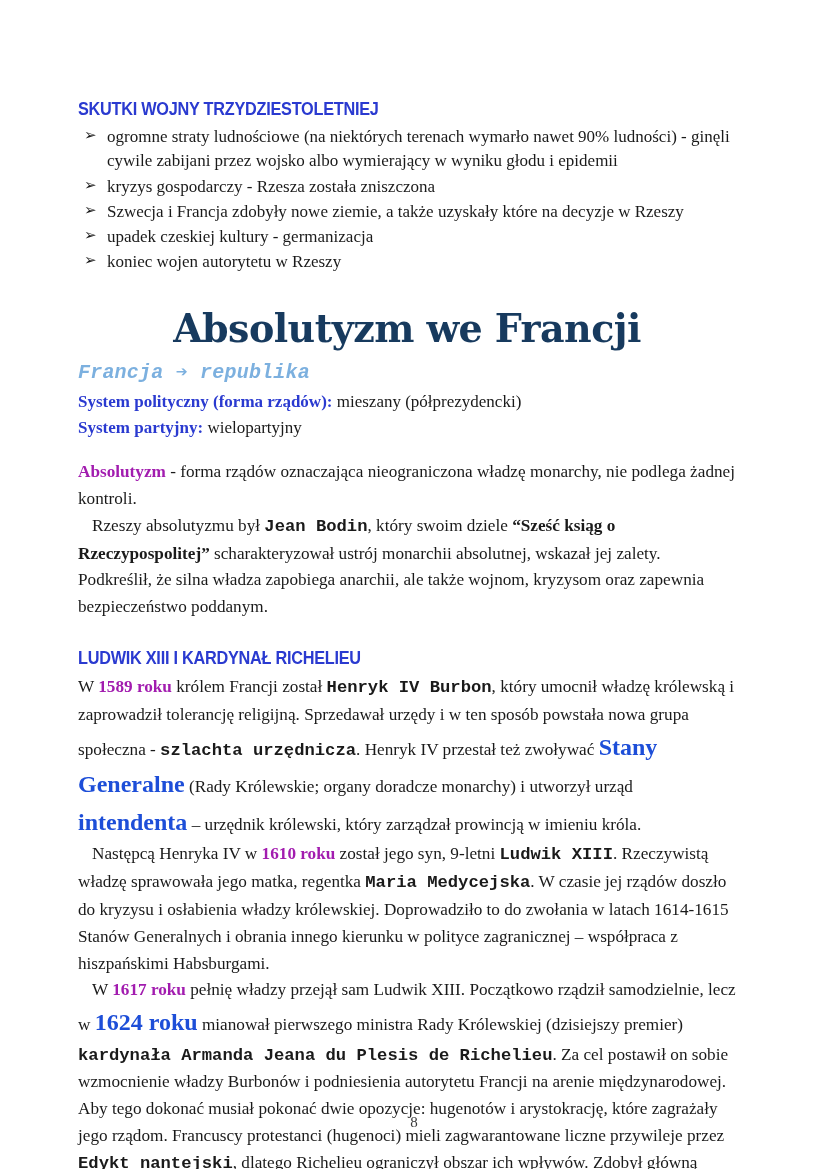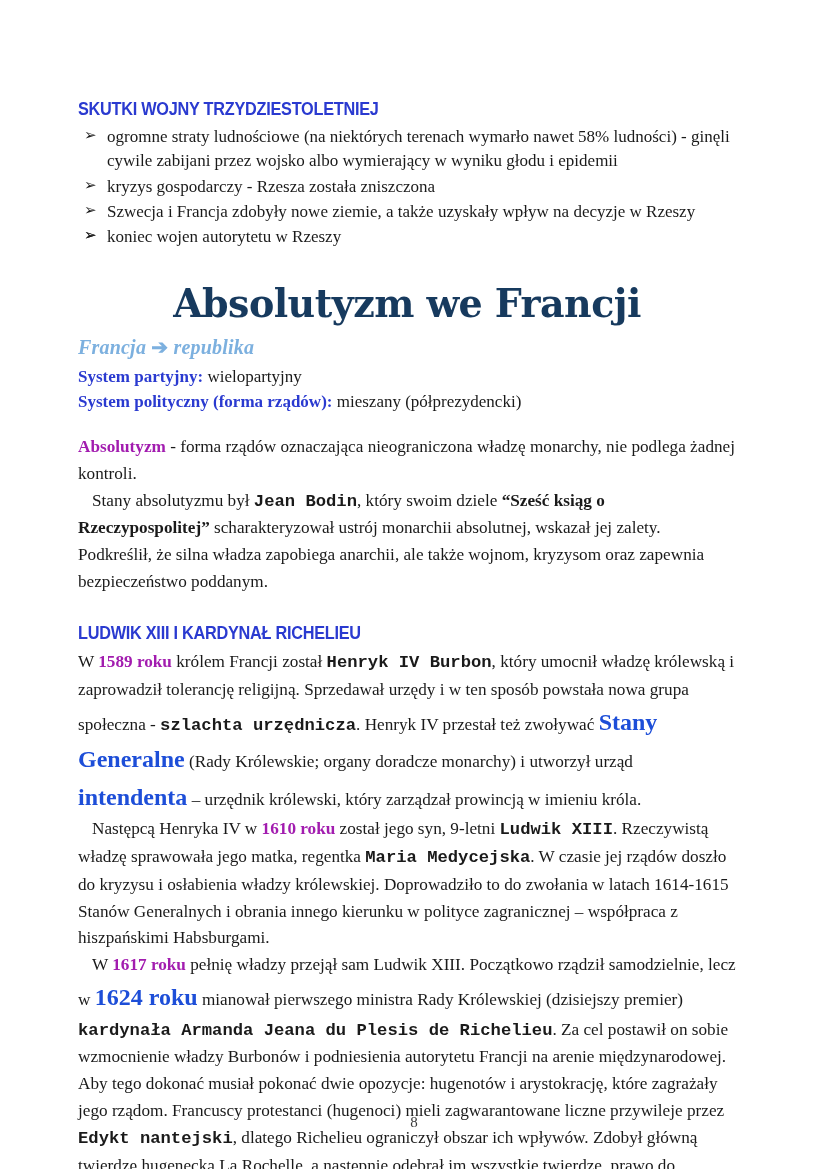--- a/index.html
+++ b/index.html
@@ -84,20 +84,21 @@
 
   
   .arrow-line {
     color: #7cb0df;
     font-weight: bold;
     font-style: italic;
     font-size: 20px;
     line-height: 1.35;
     margin: 0 0 3px 0;
     letter-spacing: 0.2px;
+    font-family: Liberation Mono, monospace;
   }
   .arrow-line .arrow-icon { font-style: normal; font-weight: bold; }
 
   .kv-line {
     font-size: 17px;
     line-height: 1.5;
     margin: 0;
     color: #1a1a1a;
   }
   .kv-line .kv-label {
@@ -146,63 +147,64 @@
 <body>
 
 <div class="page">
   <div class="content">
 
     <h2 class="section-heading">SKUTKI WOJNY TRZYDZIESTOLETNIEJ</h2>
 
     <ul class="bullets">
       <li>
         <span class="bullet-icon">➢</span>
-        <span>ogromne straty ludnościowe (na niektórych terenach wymarło nawet 58% ludności) - ginęli cywile zabijani przez wojsko albo wymierający w wyniku głodu i epidemii</span>
+        <span>ogromne straty ludnościowe (na niektórych terenach wymarło nawet 90% ludności) - ginęli cywile zabijani przez wojsko albo wymierający w wyniku głodu i epidemii</span>
       </li>
       <li>
         <span class="bullet-icon">➢</span>
         <span>kryzys gospodarczy - Rzesza została zniszczona</span>
       </li>
       <li>
         <span class="bullet-icon">➢</span>
-        <span>Szwecja i Francja zdobyły nowe ziemie, a także uzyskały wpływ na decyzje w Rzeszy</span>
-      </li>
-      <li>
-        <span class="bullet-icon">➢</span>
+        <span>Szwecja i Francja zdobyły nowe ziemie, a także uzyskały które na decyzje w Rzeszy</span>
+      </li>
+      <li>
+        <span class="bullet-icon">➢</span>
+        <span>upadek czeskiej kultury - germanizacja</span>
       </li>
       <li>
         <span class="bullet-icon">➢</span>
         <span>koniec wojen autorytetu w Rzeszy</span>
       </li>
     </ul>
 
     <h1 class="main-title">Absolutyzm we Francji</h1>
 
     <p class="arrow-line">
       <span>Francja</span>
       <span class="arrow-icon">➔</span>
       <span>republika</span>
     </p>
 
     <p class="kv-line">
+      <span class="kv-label">System polityczny (forma rządów)</span><span class="kv-label">:</span><span> mieszany (półprezydencki)</span>
+    </p>
+
+    <p class="kv-line">
       <span class="kv-label">System partyjny</span><span class="kv-label">:</span><span> wielopartyjny</span>
-    </p>
-
-    <p class="kv-line">
-      <span class="kv-label">System polityczny (forma rządów)</span><span class="kv-label">:</span><span> mieszany (półprezydencki)</span>
     </p>
 
     <div class="block-gap"></div>
 
     <p class="para">
       <span class="hl">Absolutyzm</span><span> - forma rządów oznaczająca nieograniczona władzę monarchy, nie podlega żadnej kontroli.</span>
     </p>
 
     <p class="para indent">
-      <span>Stany absolutyzmu był </span><b>Jean Bodin</b><span>, który swoim dziele </span><span class="bi">“Sześć ksiąg o Rzeczypospolitej”</span><span> scharakteryzował ustrój monarchii absolutnej, wskazał jej zalety. Podkreślił, że silna władza zapobiega anarchii, ale także wojnom, kryzysom oraz zapewnia bezpieczeństwo poddanym.</span>
+      <span>Rzeszy absolutyzmu był </span><b>Jean Bodin</b><span>, który swoim dziele </span><span class="bi">“Sześć ksiąg o Rzeczypospolitej”</span><span> scharakteryzował ustrój monarchii absolutnej, wskazał jej zalety. Podkreślił, że silna władza zapobiega anarchii, ale także wojnom, kryzysom oraz zapewnia bezpieczeństwo poddanym.</span>
     </p>
 
     <div class="block-gap-lg"></div>
 
     <h2 class="section-heading">LUDWIK XIII I KARDYNAŁ RICHELIEU</h2>
 
     <p class="para">
       <span>W </span><span class="hl">1589 roku</span><span> królem Francji został </span><b>Henryk IV Burbon</b><span>, który umocnił władzę królewską i zaprowadził tolerancję religijną. Sprzedawał urzędy i w ten sposób powstała nowa grupa społeczna - </span><b>szlachta urzędnicza</b><span>. Henryk IV przestał też zwoływać </span><span class="hl-lg">Stany Generalne</span><span> (Rady Królewskie; organy doradcze monarchy) i utworzył urząd </span><span class="hl-lg">intendenta</span><span> – urzędnik królewski, który zarządzał prowincją w imieniu króla.</span>
     </p>
 

